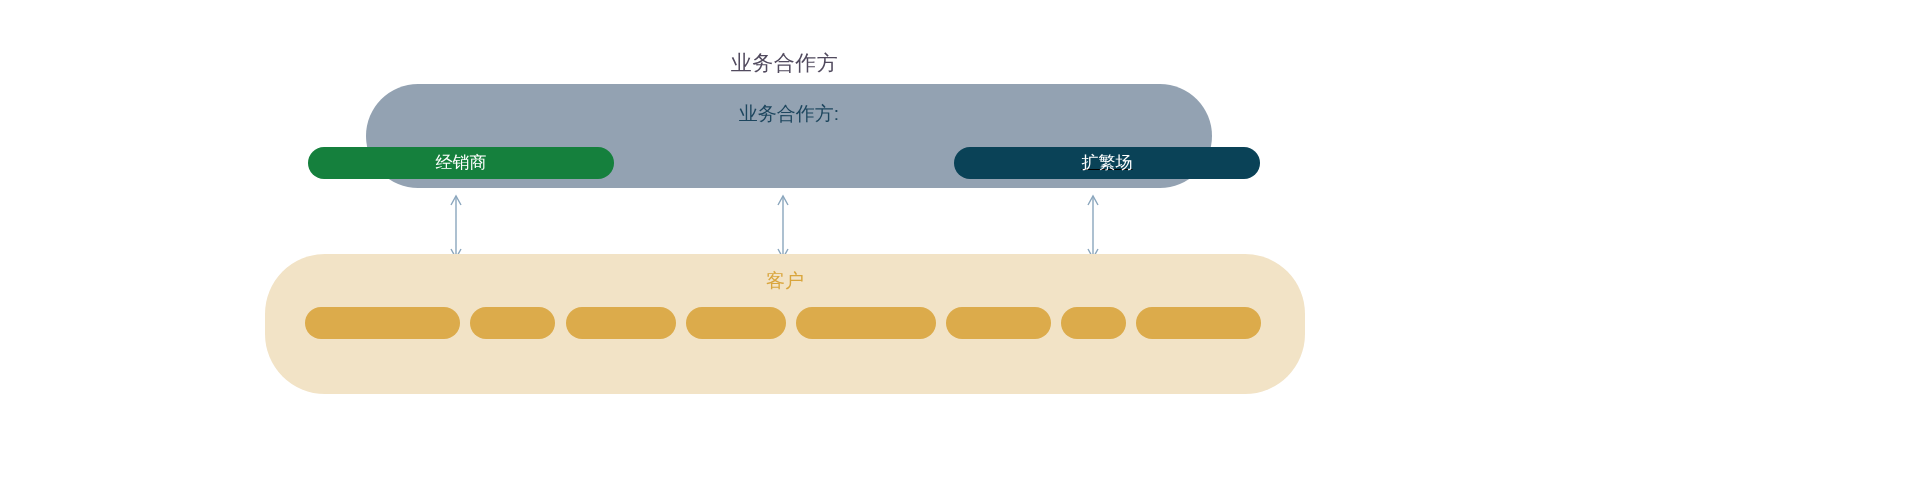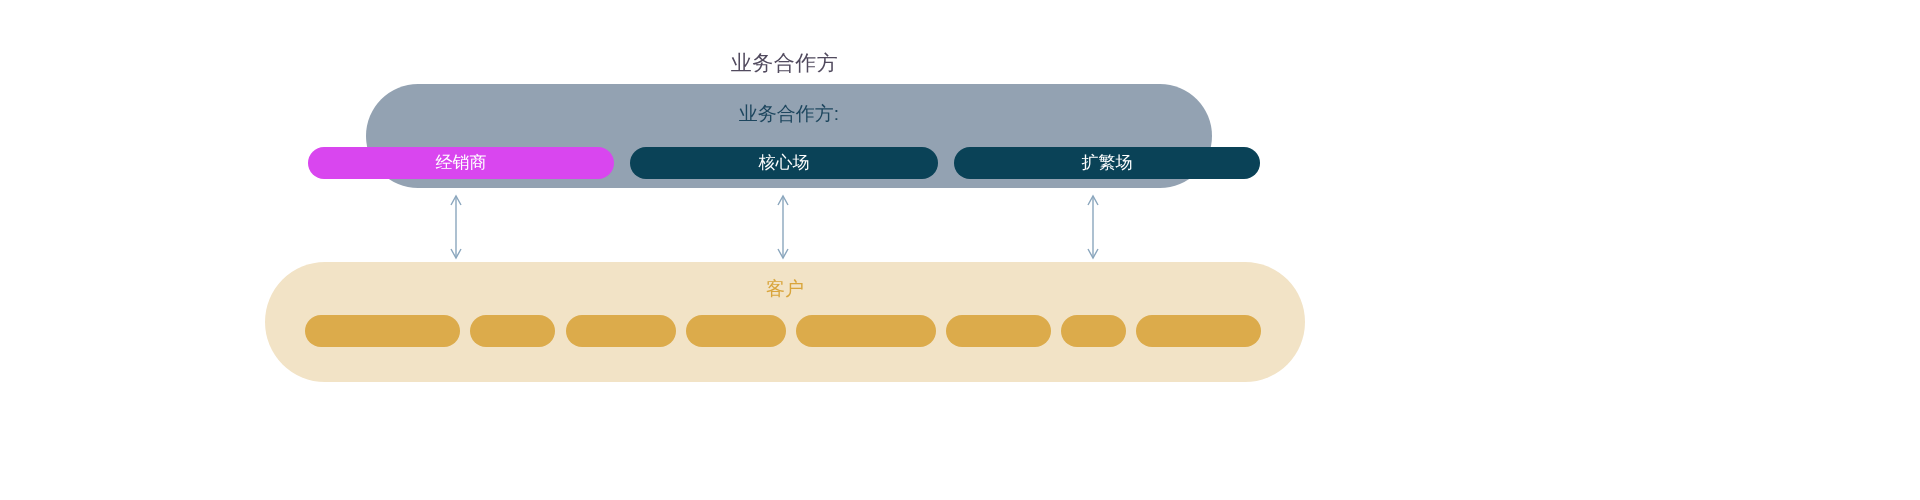--- a/index.html
+++ b/index.html
@@ -91,24 +91,23 @@
     height: 500px;
     pointer-events: none;
   }
 
   
   .customer-panel {
     position: absolute;
     left: 265px;
     top: 254px;
     width: 1040px;
-    height: 120px;
+    height: 140px;
     background: #f2e3c6;
     border-radius: 60px;
-    margin-top: 8px;
   }
   .customer-heading {
     position: absolute;
     left: 0;
     top: 14px;
     width: 100%;
     text-align: center;
     font-size: 19px;
     line-height: 26px;
     color: #d9a53c;
@@ -134,27 +133,24 @@
 
 <div id="stage">
 
   <div class="diagram-title">业务合作方</div>
 
   <div class="partner-panel">
     <div class="partner-heading">业务合作方:</div>
   </div>
 
   <div class="partner-pill-row" id="partner-pill-row">
-      <div class="partner-pill" style="left: 308px; width: 306px; background: #d946ef;">
+      <div class="partner-pill" style="left: 308px; width: 306px; background: #15803d;">
         <span class="pill-label" style="color: rgb(255, 255, 255);">经销商</span>
       </div>
-      <div class="partner-pill" style="left: 630px; width: 308px; background: rgb(10, 66, 87);">
-        <span class="pill-label" style="color: rgb(255, 255, 255);">核心场</span>
-      </div>
-      <div class="partner-pill" style="left: 954px; width: 306px; background: rgb(10, 66, 87);">
+      <div class="partner-pill" style="left: 954px; width: 306px; background: rgb(10, 66, 87); text-decoration: underline;">
         <span class="pill-label" style="color: rgb(255, 255, 255);">扩繁场</span>
       </div>
     </div>
 
   <svg class="arrow-layer" id="arrow-layer" width="1569" height="500" viewBox="0 0 1569 500">
       <g>
         <line x1="456" x2="456" y1="196" y2="258" stroke="#8aa6bd" stroke-width="1.4"></line>
         <path d="M451 205 L456 196 L461 205" fill="none" stroke="#8aa6bd" stroke-width="1.4"></path>
         <path d="M451 249 L456 258 L461 249" fill="none" stroke="#8aa6bd" stroke-width="1.4"></path>
       </g>

